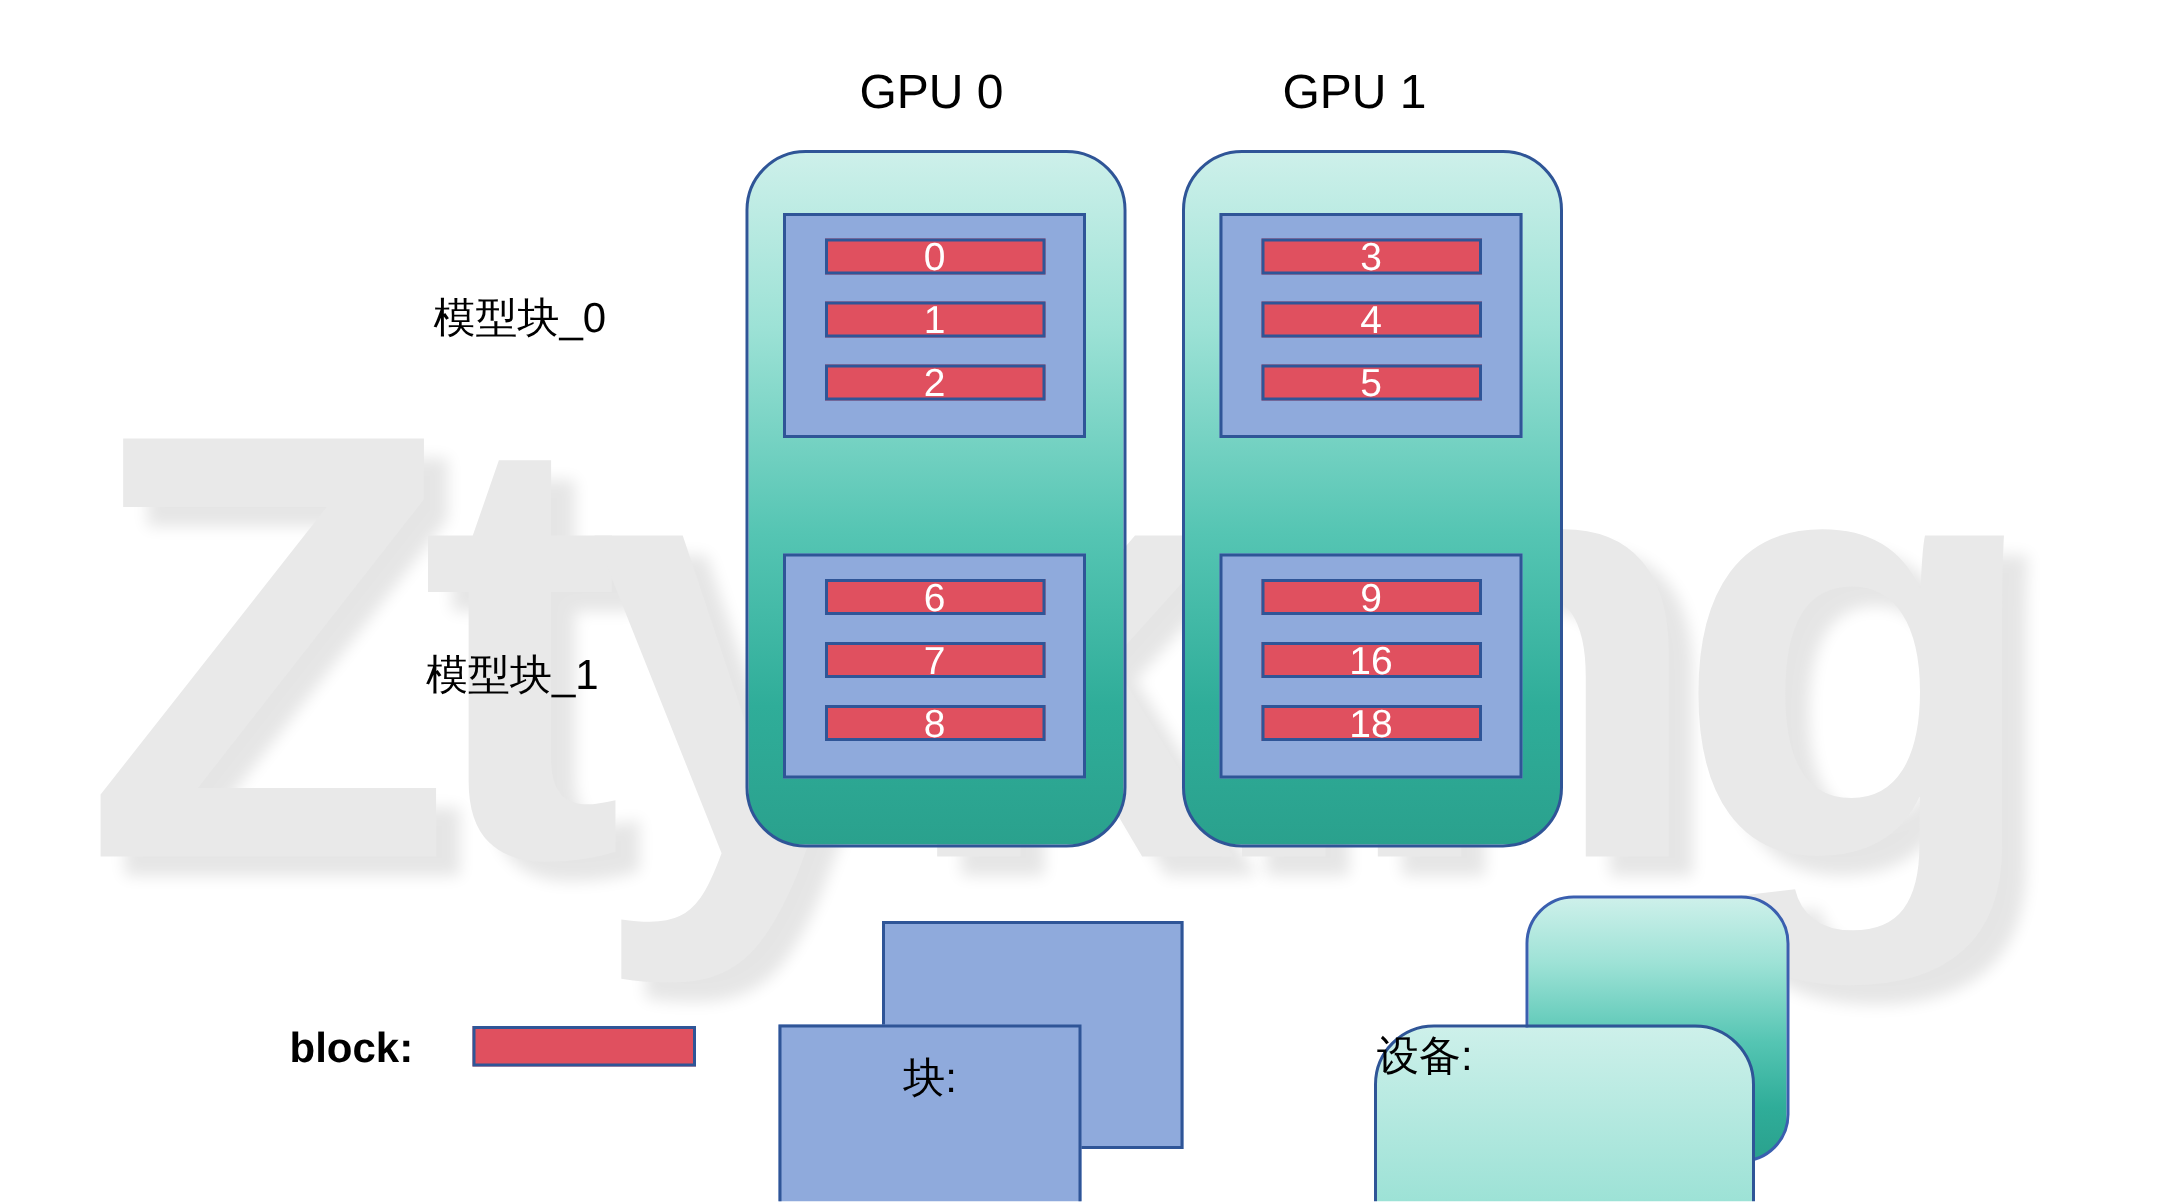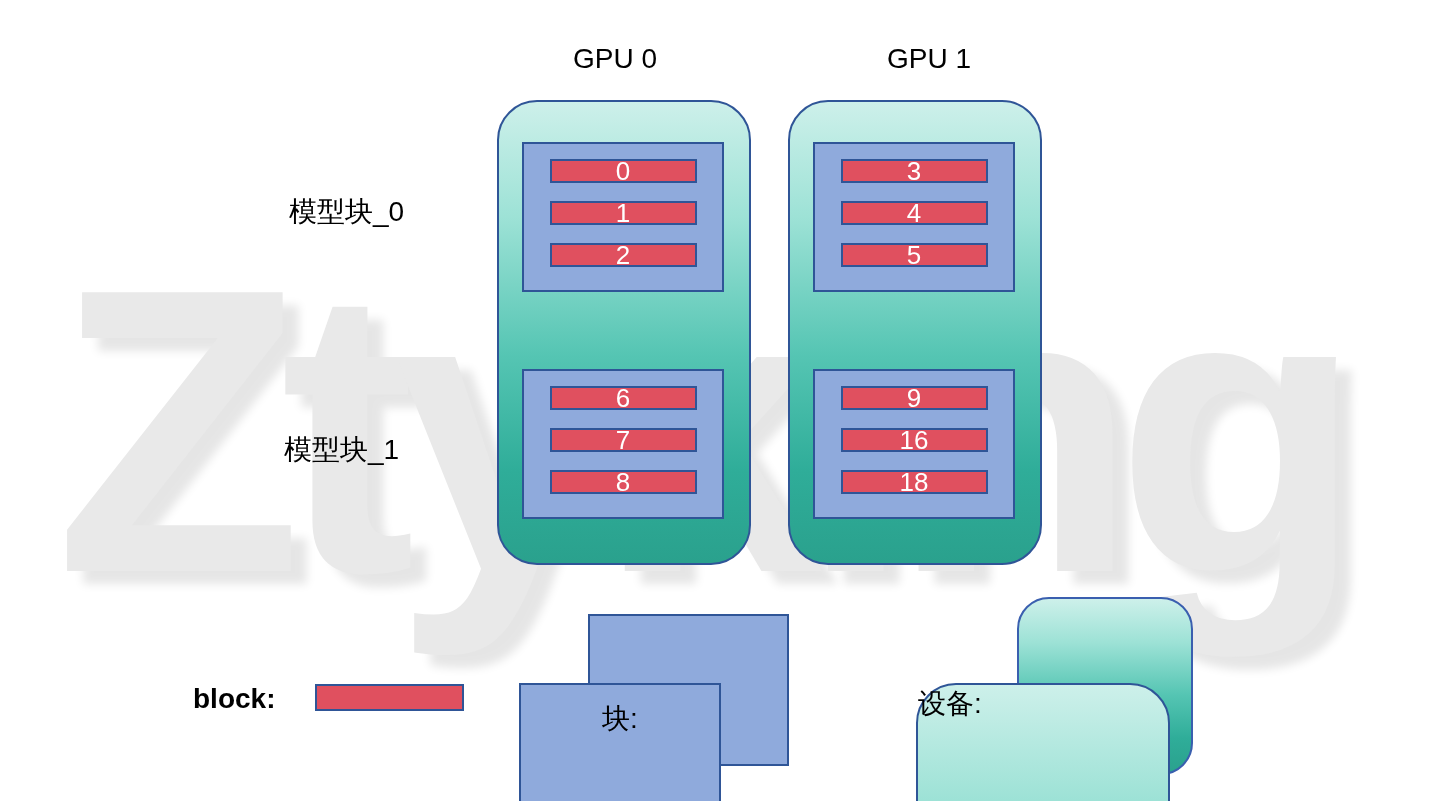--- a/index.html
+++ b/index.html
@@ -25,27 +25,27 @@
     color: #e9e9e9;
     text-shadow: 16px 13px 10px rgba(0,0,0,0.10);
     white-space: nowrap;
     z-index: 0;
     user-select: none;
   }
   
   .gpu-title {
     position: absolute;
     top: 43px;
-    font-size: 28px;
+    font-size: 32px;
     color: #000000;
     z-index: 2;
     white-space: nowrap;
   }
   .gpu-title.g0 { left: 573px; }
-  .gpu-title.g1 { left: 855px; margin-left: 32px; }
+  .gpu-title.g1 { left: 855px; }
   .row-label {
     position: absolute;
     font-size: 28px;
     color: #000000;
     z-index: 2;
     white-space: nowrap;
   }
   .row-label.r0 { left: 289px; top: 193px; }
   .row-label.r1 { left: 284px; top: 431px; }
   

